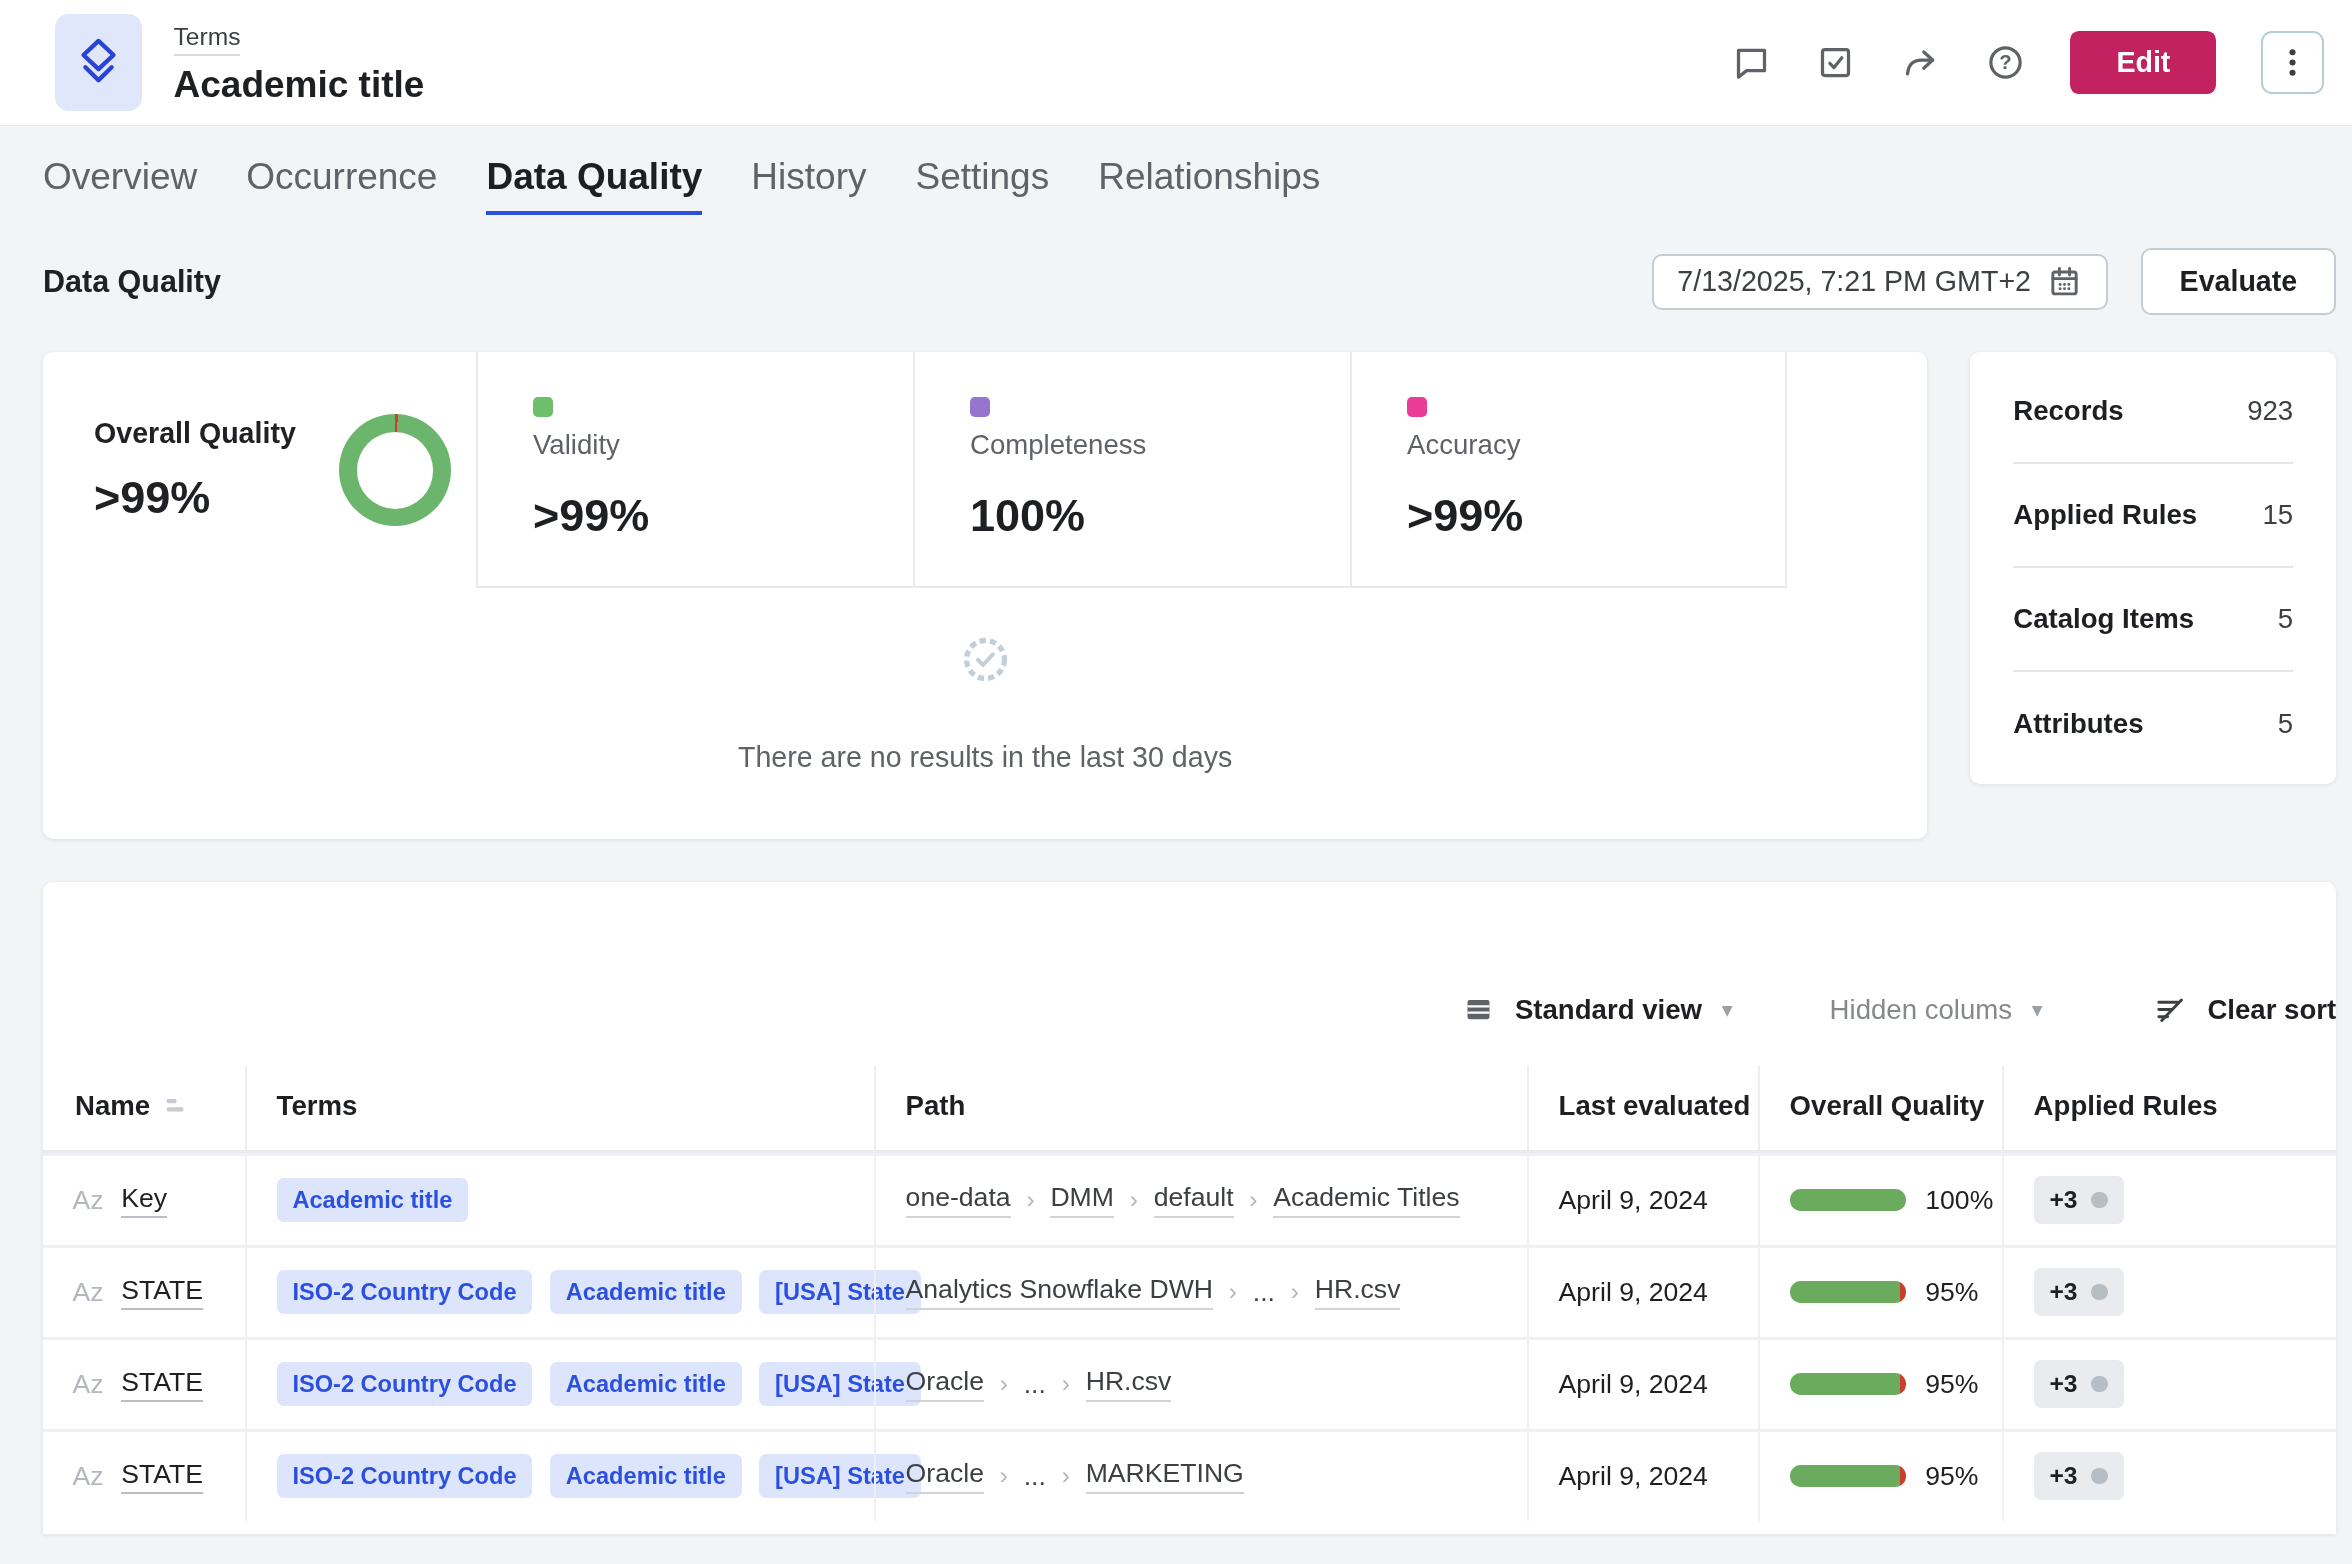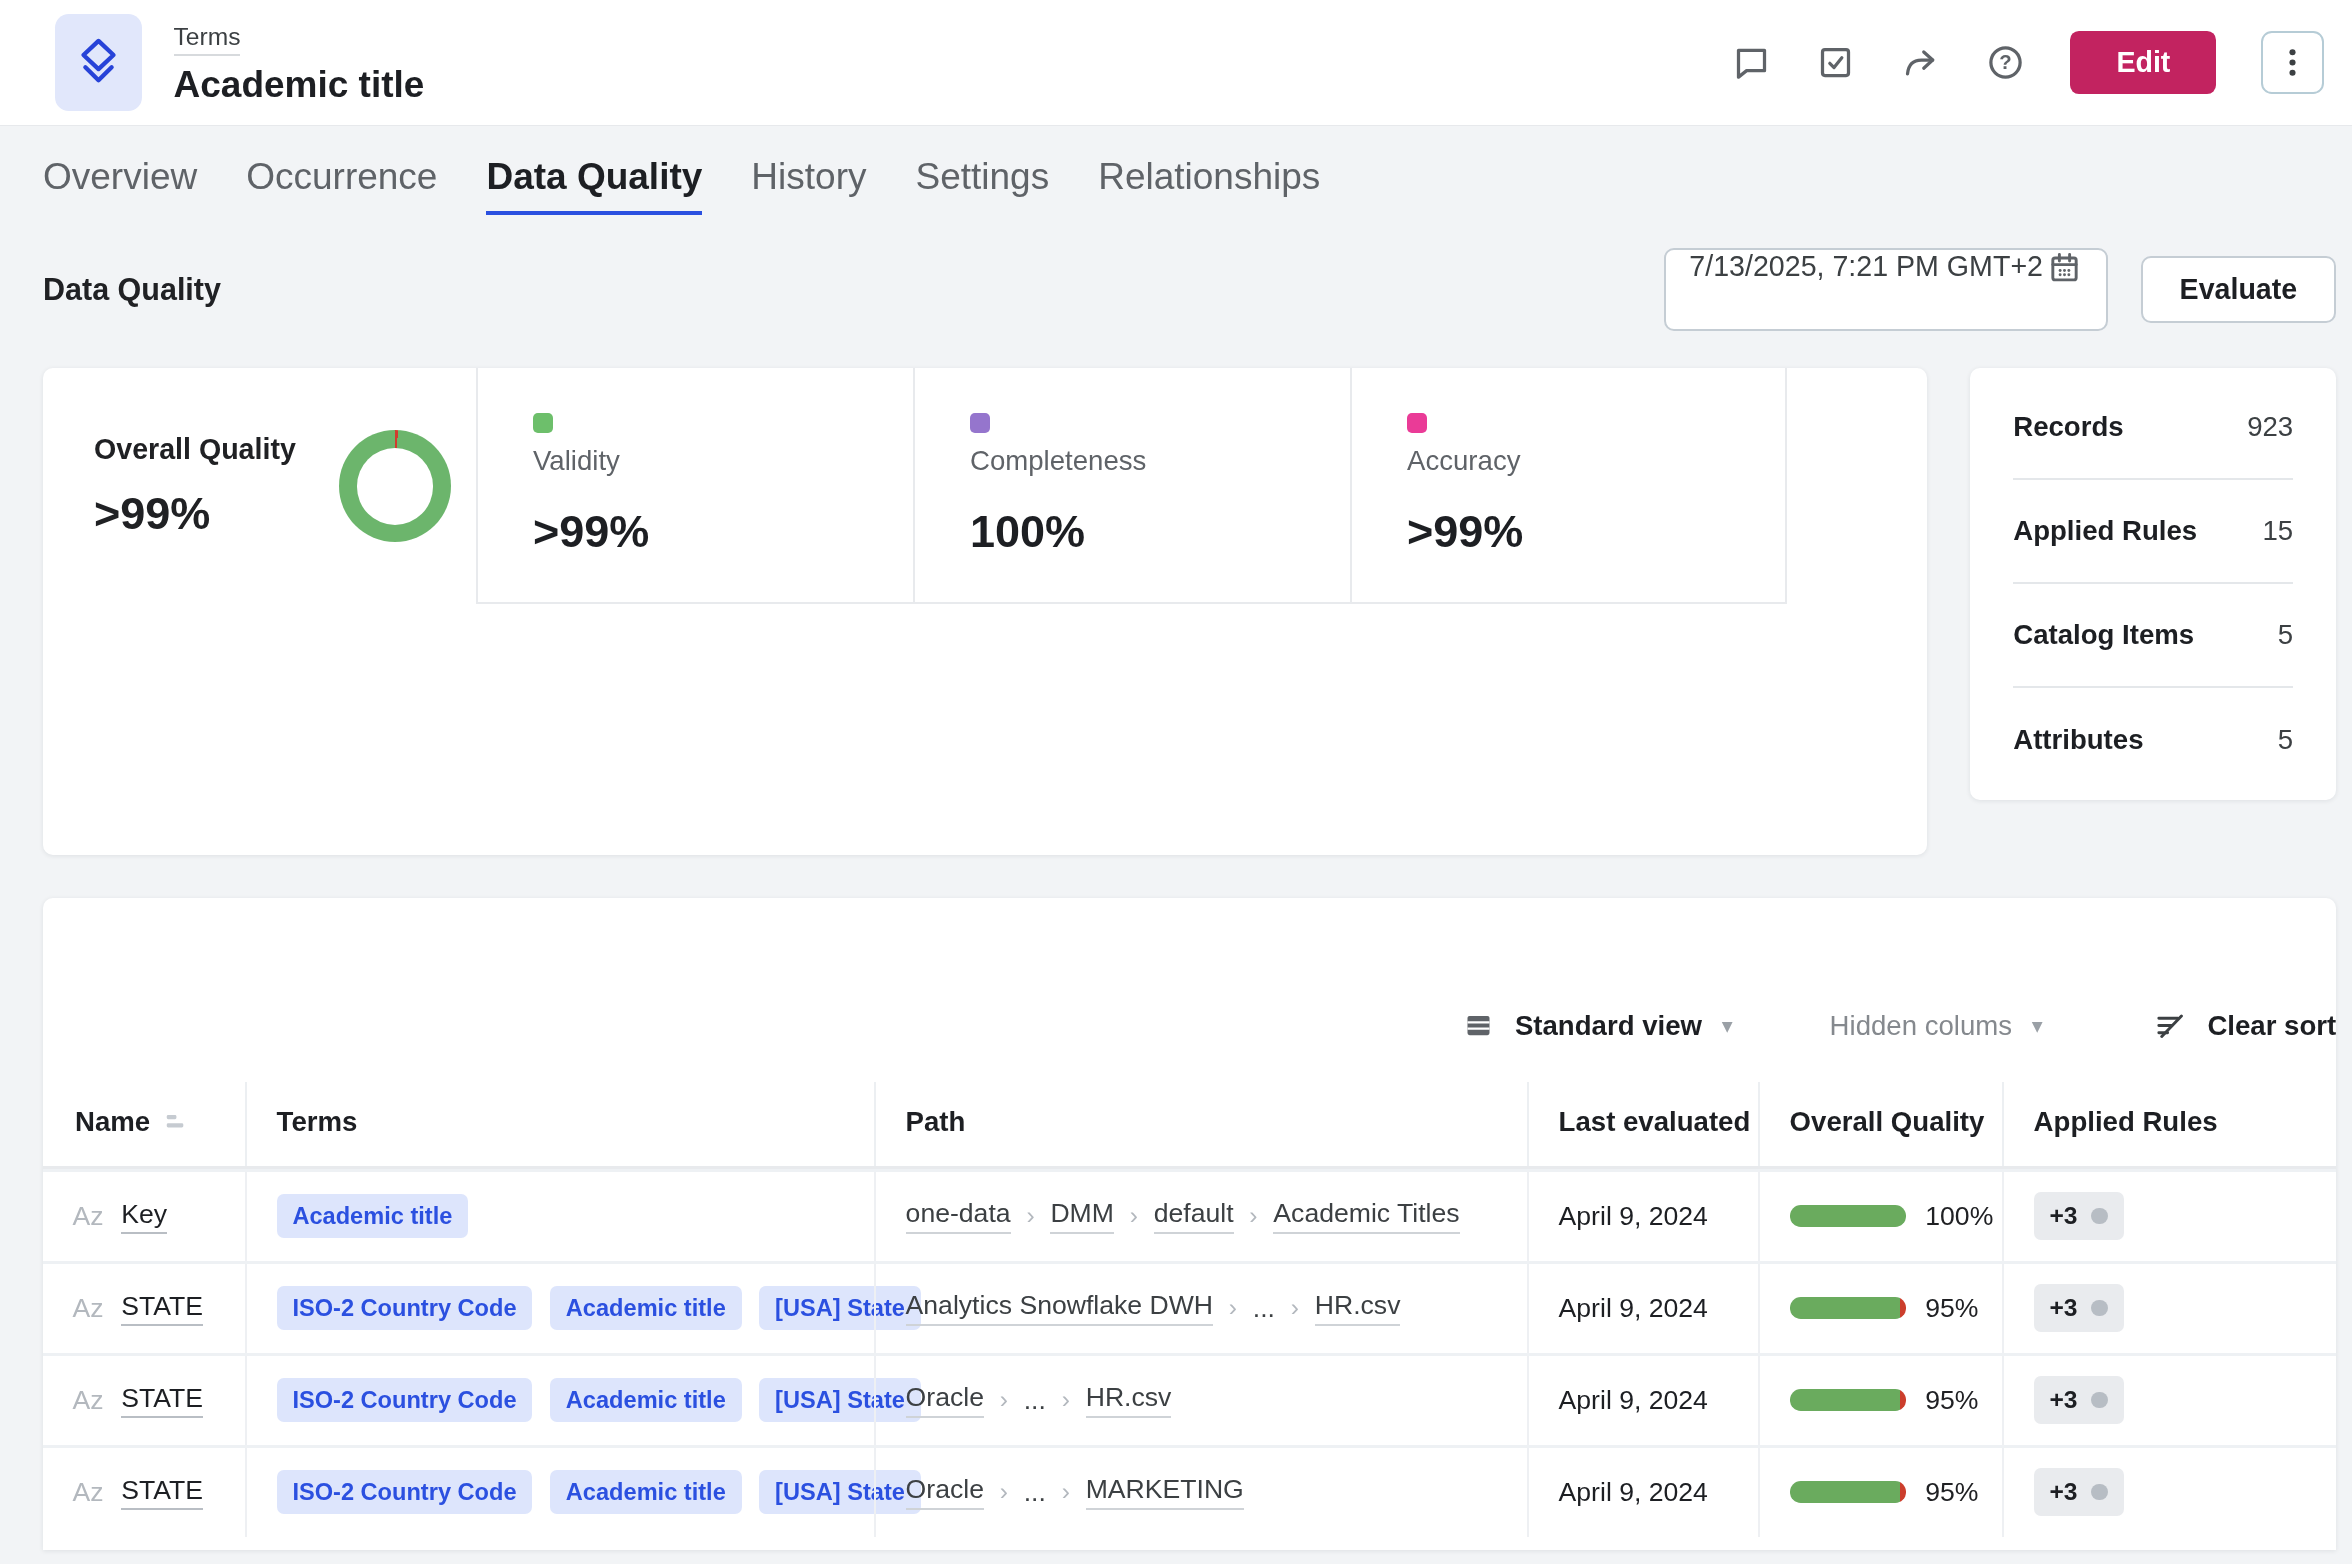--- a/index.html
+++ b/index.html
@@ -41,22 +41,22 @@
   
   .tabs{ display:flex; gap:49px; padding:29.6px 43px 0 43px; }
   .tab{ font-size:37px; color:#5f6368; padding-bottom:13.8px; cursor:pointer; border-bottom:4.9px solid transparent;}
   .tab.active{ color:#1d1f23; font-weight:bold; border-bottom-color:var(--accent); }
 
   
   .section-row{ display:flex; align-items:center; padding:0 15.8px 0 43px; margin-top:33px; }
   .section-title{ font-size:30.5px; font-weight:bold; }
   .section-actions{ margin-left:auto; display:flex; align-items:center; gap:33px; }
   .date-field{
-    height:83px; border:2px solid #c5cdd4; border-radius:9.9px; background:#fff;
-    display:flex; gap:4px; padding:0 23.6px; cursor:pointer;
+    height:56px; border:2px solid #c5cdd4; border-radius:9.9px; background:#fff;
+    display:flex; align-items:center; gap:16px; padding:0 23.6px; cursor:pointer;
   }
   .date-value{ font-size:28.6px; color:#3c4043; }
   .evaluate-btn{
     height:67px; padding:0 37px; font-size:28.6px; font-weight:bold; font-family:inherit;
     border:2px solid #c5cdd4; border-radius:9.9px; background:#fff; color:#1d1f23; cursor:pointer;
   }
 
   
   .main{ display:flex; gap:43px; margin-top:37px; padding:0 15.8px 0 43px; align-items:flex-start; }
   .quality-card{
@@ -250,20 +250,27 @@
         <div class="label">Completeness</div>
         <div class="value">100%</div>
       </div>
       <div class="metric-tile">
         <div class="swatch sw-2"></div>
         <div class="label">Accuracy</div>
         <div class="value">&gt;99%</div>
       </div>
       <div class="tile-spacer"></div>
     </div>
+    <div class="empty-state">
+      <svg class="seal" width="53" height="53" viewBox="0 0 24 24" fill="none" stroke="currentColor">
+        <circle cx="12" cy="12" r="8.6" stroke-width="2.4" stroke-dasharray="2.8 1.9"></circle>
+        <path d="M8.6 12.2l2.3 2.3 4.4-4.8" stroke-width="1.8" stroke-linecap="round" stroke-linejoin="round"></path>
+      </svg>
+      <div class="empty-text">There are no results in the last 30 days</div>
+    </div>
   </section>
 
   <aside class="summary-card">
     <div class="sum-row">
       <span class="sum-label">Records</span>
       <span class="sum-value">923</span>
     </div>
     <div class="sum-row">
       <span class="sum-label">Applied Rules</span>
       <span class="sum-value">15</span>

